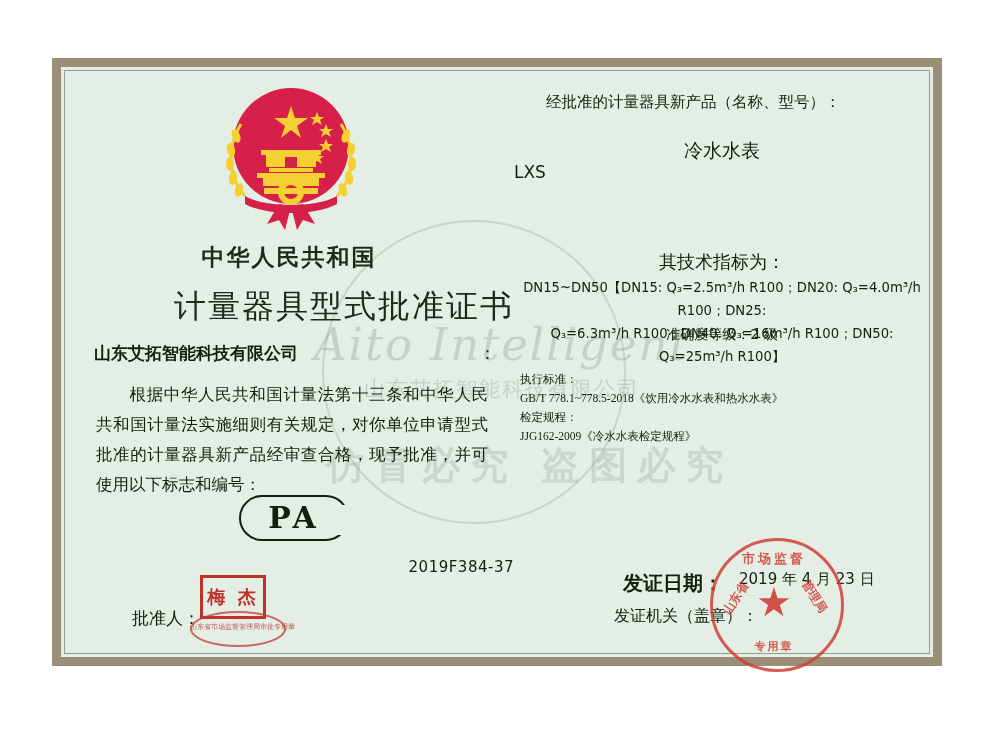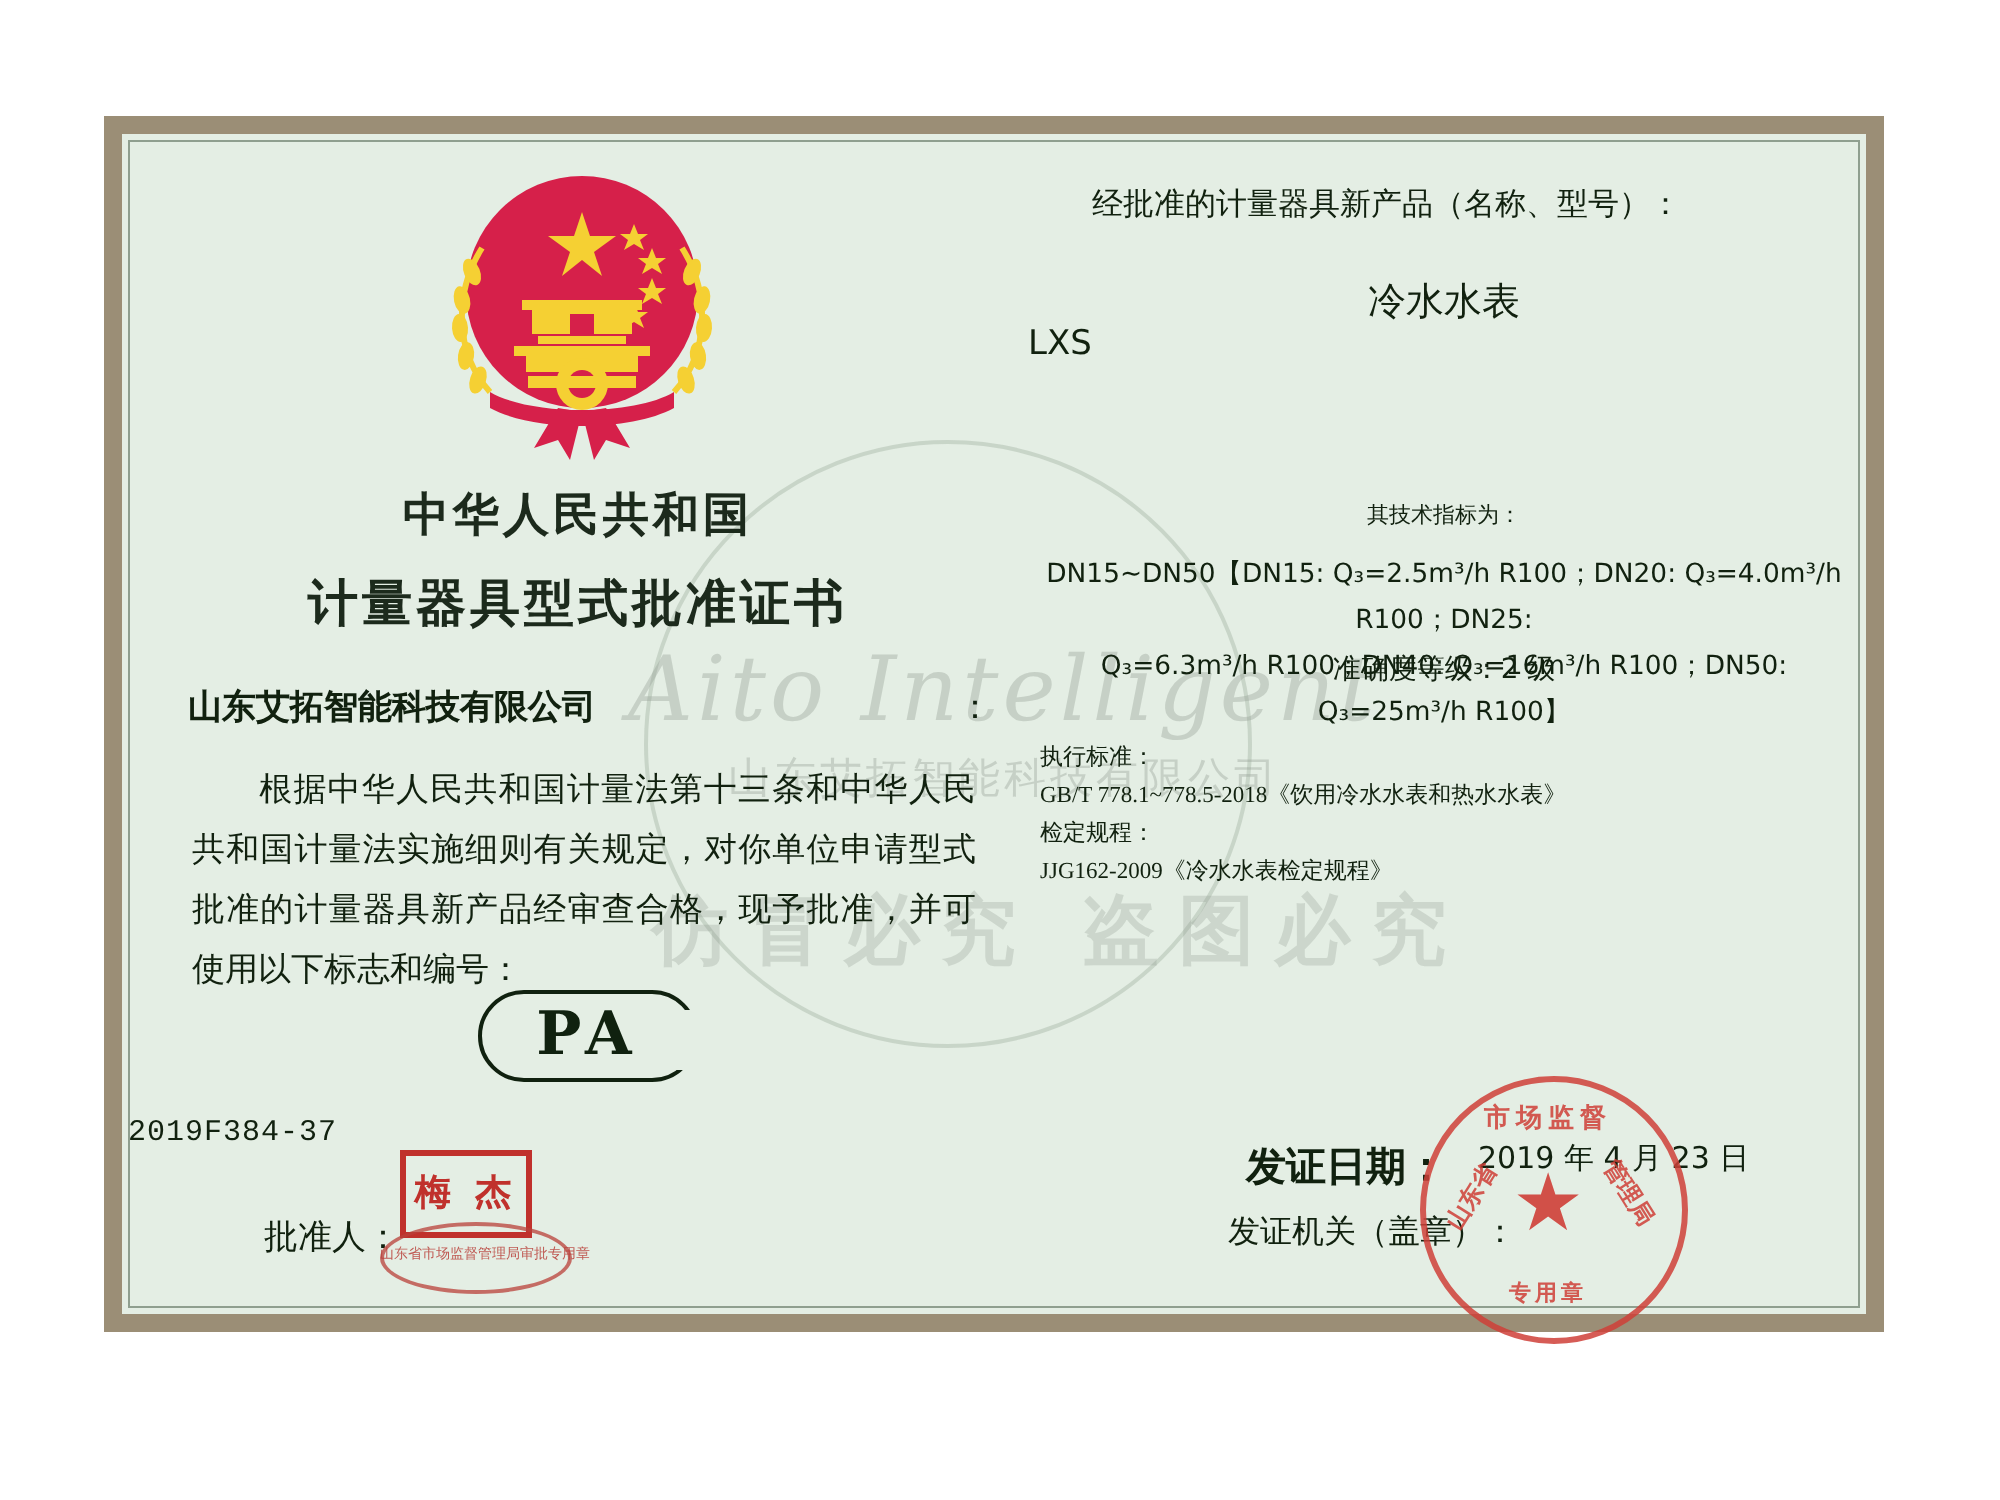--- a/index.html
+++ b/index.html
@@ -132,23 +132,23 @@
     font-size: 23px;
     font-weight: bold;
     color: #1c2a1c;
     letter-spacing: 2px;
   }
   .title-sub {
     position: absolute;
     left: 0;
     top: 215px;
     width: 450px;
-    text-align: center;
-    font-size: 25px;
-    font-weight: bold;
+    text-align: right;
+    font-size: 32px;
+    font-weight: normal;
     color: #1c2a1c;
     letter-spacing: 2px;
   }
   .company-line {
     position: absolute;
     left: 30px;
     top: 272px;
     width: 400px;
     font-size: 17px;
     color: #11210f;
@@ -210,25 +210,24 @@
     font-size: 30px;
     font-weight: bold;
     color: #10210f;
     letter-spacing: 4px;
   }
   .cert-number {
     position: absolute;
     left: 0;
     top: 488px;
     width: 450px;
-    text-align: left;
+    text-align: right;
     font-size: 15px;
     color: #11210f;
     letter-spacing: 0.5px;
-    font-family: Liberation Mono, monospace;
   }
   .approver-label {
     position: absolute;
     left: 68px;
     top: 537px;
     font-size: 17px;
     color: #11210f;
   }
   .approver-stamp {
     position: absolute;
@@ -313,21 +312,21 @@
     width: 416px;
     font-size: 17px;
     color: #11210f;
   }
   .r-specs-title {
     position: absolute;
     left: 0;
     top: 180px;
     width: 416px;
     text-align: center;
-    font-size: 11px;
+    font-size: 18px;
     color: #11210f;
   }
   .r-specs-body {
     position: absolute;
     left: 2px;
     top: 206px;
     width: 412px;
     text-align: center;
     font-size: 13.2px;
     line-height: 23px;

